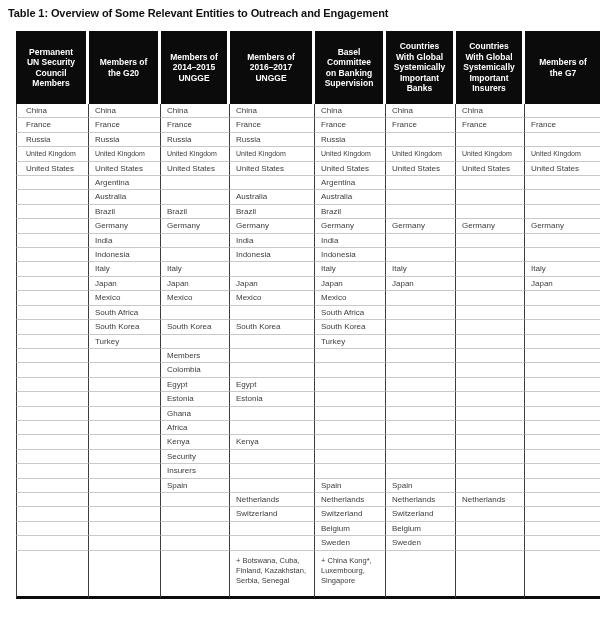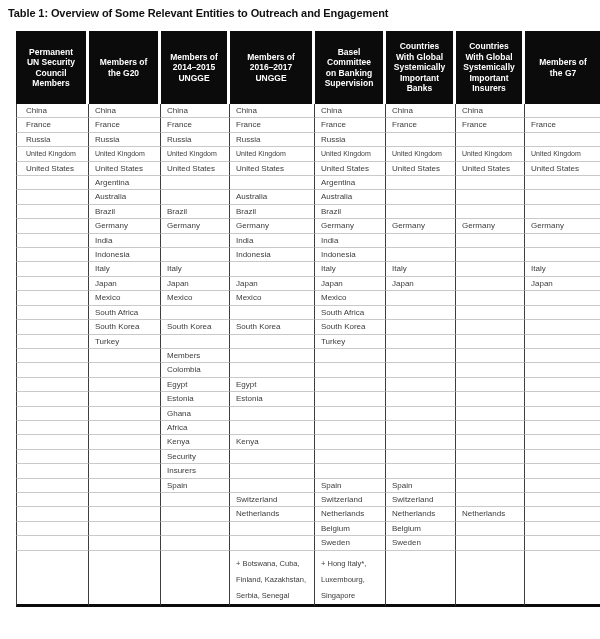--- a/index.html
+++ b/index.html
@@ -63,21 +63,21 @@
     overflow: hidden;
     white-space: nowrap;
     background: #ffffff;
   }
   tbody td:first-child { border-left: 1px solid #3d3d3d; padding-left: 9px; }
   tbody td.shrink { font-size: 7px; }
   tbody tr.plus-row td {
     white-space: pre-line;
     vertical-align: top;
     height: 40px;
-    line-height: 16px;
+    line-height: 10px;
     font-size: 7.5px;
     padding-top: 5px;
     margin-top: 32px;
   }
   tbody tr:last-child td { border-bottom: 3px solid #0b0b0b; }
 </style>
 </head>
 <body>
 
 <div class="page">
@@ -393,40 +393,40 @@
           <td></td>
           <td>Spain</td>
           <td>Spain</td>
           <td></td>
           <td></td>
         </tr>
         <tr>
           <td></td>
           <td></td>
           <td></td>
-          <td>Switzerland</td>
-          <td>Switzerland</td>
-          <td>Switzerland</td>
-          <td></td>
-          <td></td>
-        </tr>
-        <tr>
-          <td></td>
-          <td></td>
-          <td></td>
           <td>Netherlands</td>
           <td>Netherlands</td>
           <td>Netherlands</td>
           <td>Netherlands</td>
           <td></td>
         </tr>
         <tr>
           <td></td>
           <td></td>
           <td></td>
+          <td>Switzerland</td>
+          <td>Switzerland</td>
+          <td>Switzerland</td>
+          <td></td>
+          <td></td>
+        </tr>
+        <tr>
+          <td></td>
+          <td></td>
+          <td></td>
           <td></td>
           <td>Belgium</td>
           <td>Belgium</td>
           <td></td>
           <td></td>
         </tr>
         <tr>
           <td></td>
           <td></td>
           <td></td>
@@ -436,21 +436,21 @@
           <td></td>
           <td></td>
         </tr>
         <tr class="plus-row">
           <td></td>
           <td></td>
           <td></td>
           <td>+ Botswana, Cuba,
 Finland, Kazakhstan,
 Serbia, Senegal</td>
-          <td>+ Hong Italy*,
+          <td>+ China Kong*,
 Luxembourg,
 Singapore</td>
           <td></td>
           <td></td>
           <td></td>
         </tr>
       </tbody>
   </table>
 </div>
 

